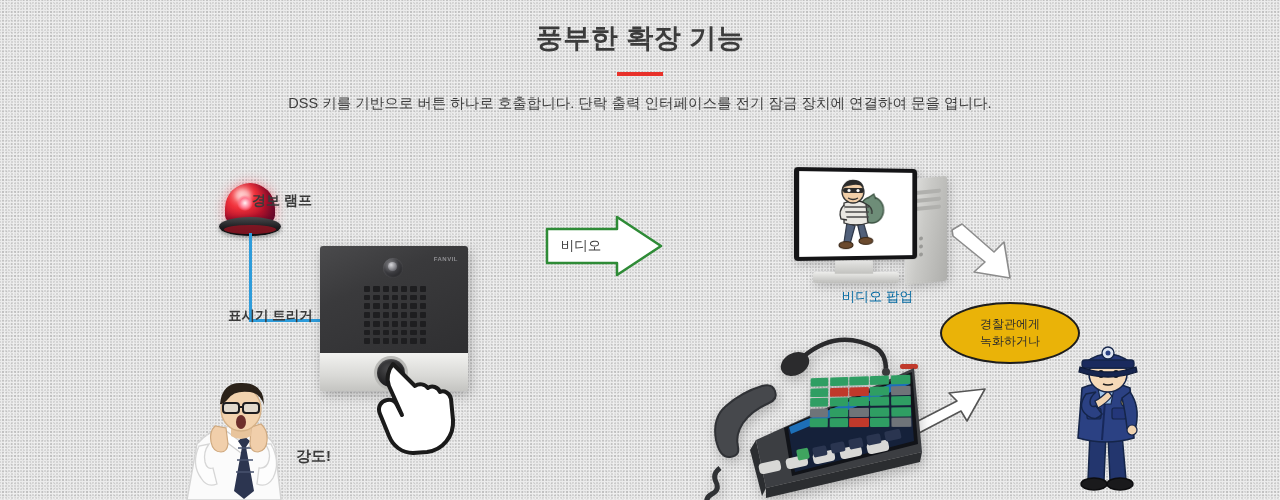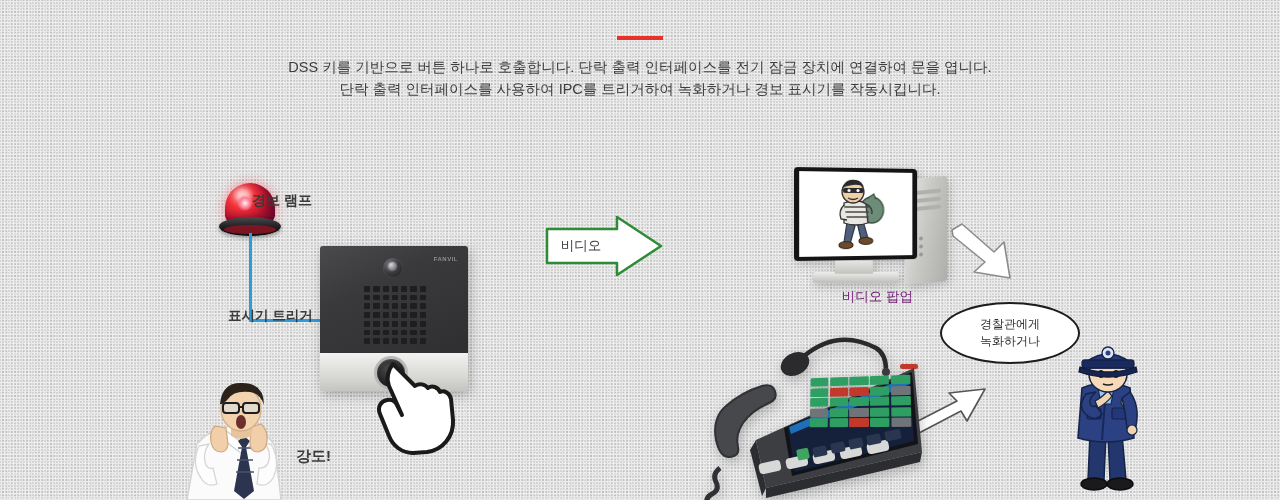--- a/index.html
+++ b/index.html
@@ -143,21 +143,21 @@
   #monitor-stand{
     position:absolute; left:40px; top:92px; width:38px; height:14px;
     background:linear-gradient(180deg,#e6e6e4,#c2c2bf); transform:perspective(200px) rotateX(18deg);
   }
   #monitor-base{
     position:absolute; left:18px; top:104px; width:86px; height:11px; border-radius:3px;
     background:linear-gradient(180deg,#ededeb,#bdbdba);
   }
   #pc-label{
     position:absolute; left:795px; top:288px; width:165px; text-align:center;
-    font-size:13.5px; color:#701a75;
+    font-size:13.5px; color:#0369a1;
   }
 
   
   #thief{ position:absolute; left:50%; top:50%; transform:translate(-50%,-50%); }
 
   
   #white-arrow-1{ position:absolute; left:948px; top:222px; }
   #white-arrow-2{ position:absolute; left:915px; top:385px; }
 
   
@@ -166,21 +166,21 @@
   #phone-screen-grid{
     position:absolute; left:108px; top:56px; width:102px; height:60px;
     display:grid; grid-template-columns:repeat(5,1fr); grid-auto-rows:9px; gap:1.5px;
     transform:perspective(260px) rotateX(6deg) rotateY(-9deg);
   }
   #phone-screen-grid div{ border-radius:1px; }
 
   
   #speech-bubble{
     position:absolute; left:940px; top:302px; width:140px; height:62px;
-    background:#ffffff; border:2px solid #1d1d1d; border-radius:50%/50%;
+    background:#eab308; border:2px solid #1d1d1d; border-radius:50%/50%;
     display:flex; flex-direction:column; align-items:center; justify-content:center;
     text-align:center; line-height:17px; font-size:12px; color:#2c2c2c;
   }
   #bubble-tail{
     position:absolute; left:985px; top:355px; width:0; height:0;
   }
 
   
   #policeman{ position:absolute; left:1060px; top:330px; width:90px; height:170px; }
 
@@ -191,24 +191,24 @@
   }
 </style>
 </head>
 <body>
 
 <div id="bg-texture"></div>
 
 <div id="stage">
 
   <div id="header">
+    <div id="page-title">풍부한 확장 기능</div>
     <div id="title-rule" style="background: rgb(232, 49, 42);"></div>
     <div id="subtitle">
       <p>DSS 키를 기반으로 버튼 하나로 호출합니다. 단락 출력 인터페이스를 전기 잠금 장치에 연결하여 문을 엽니다.</p>
-      <p>단락 출력 인터페이스를 사용하여 IPC를 트리거하여 녹화하거나 경보 표시기를 작동시킵니다.</p>
     </div>
   </div>
 
   <div class="lamp-wrap">
     <div class="lamp-dome"></div>
     <div class="lamp-glow"></div>
     <div class="lamp-base"></div>
   </div>
   <div id="lamp-label">경보 램프</div>
 

